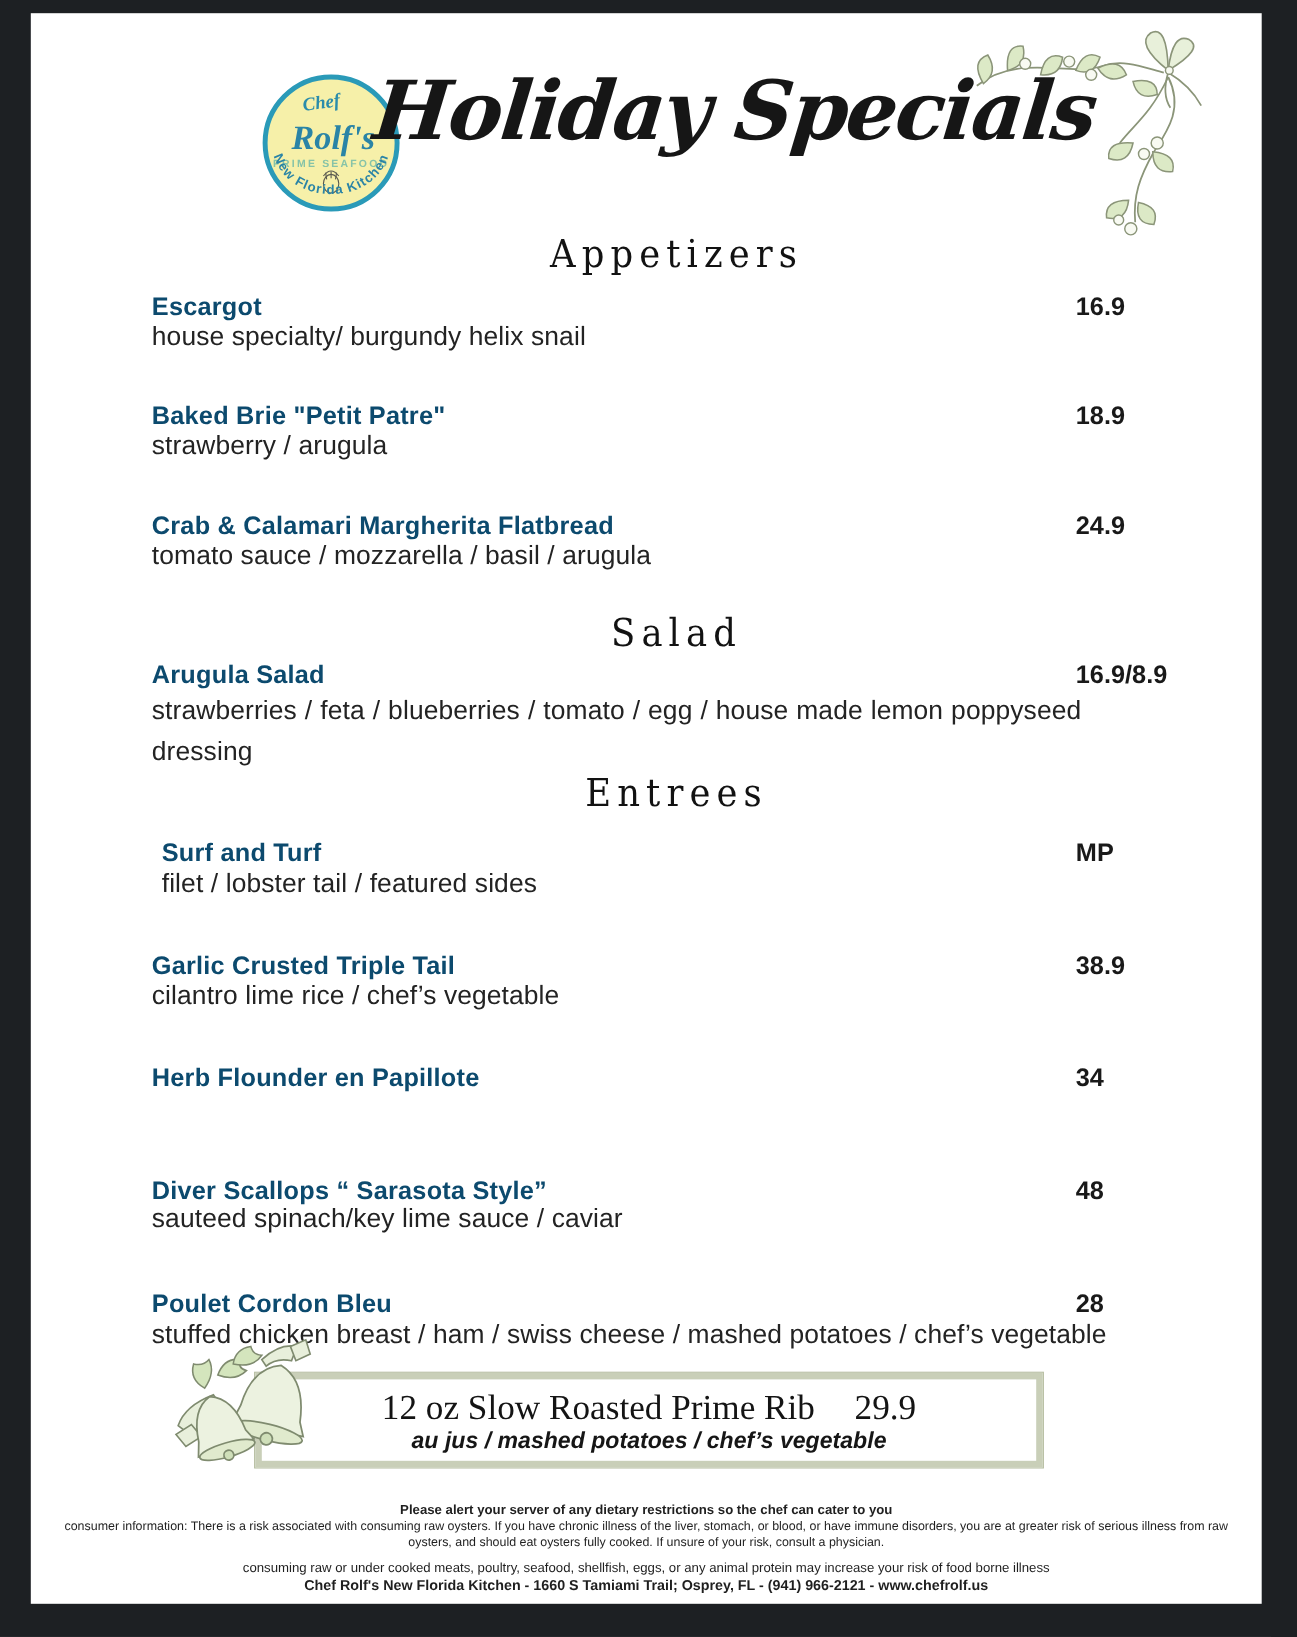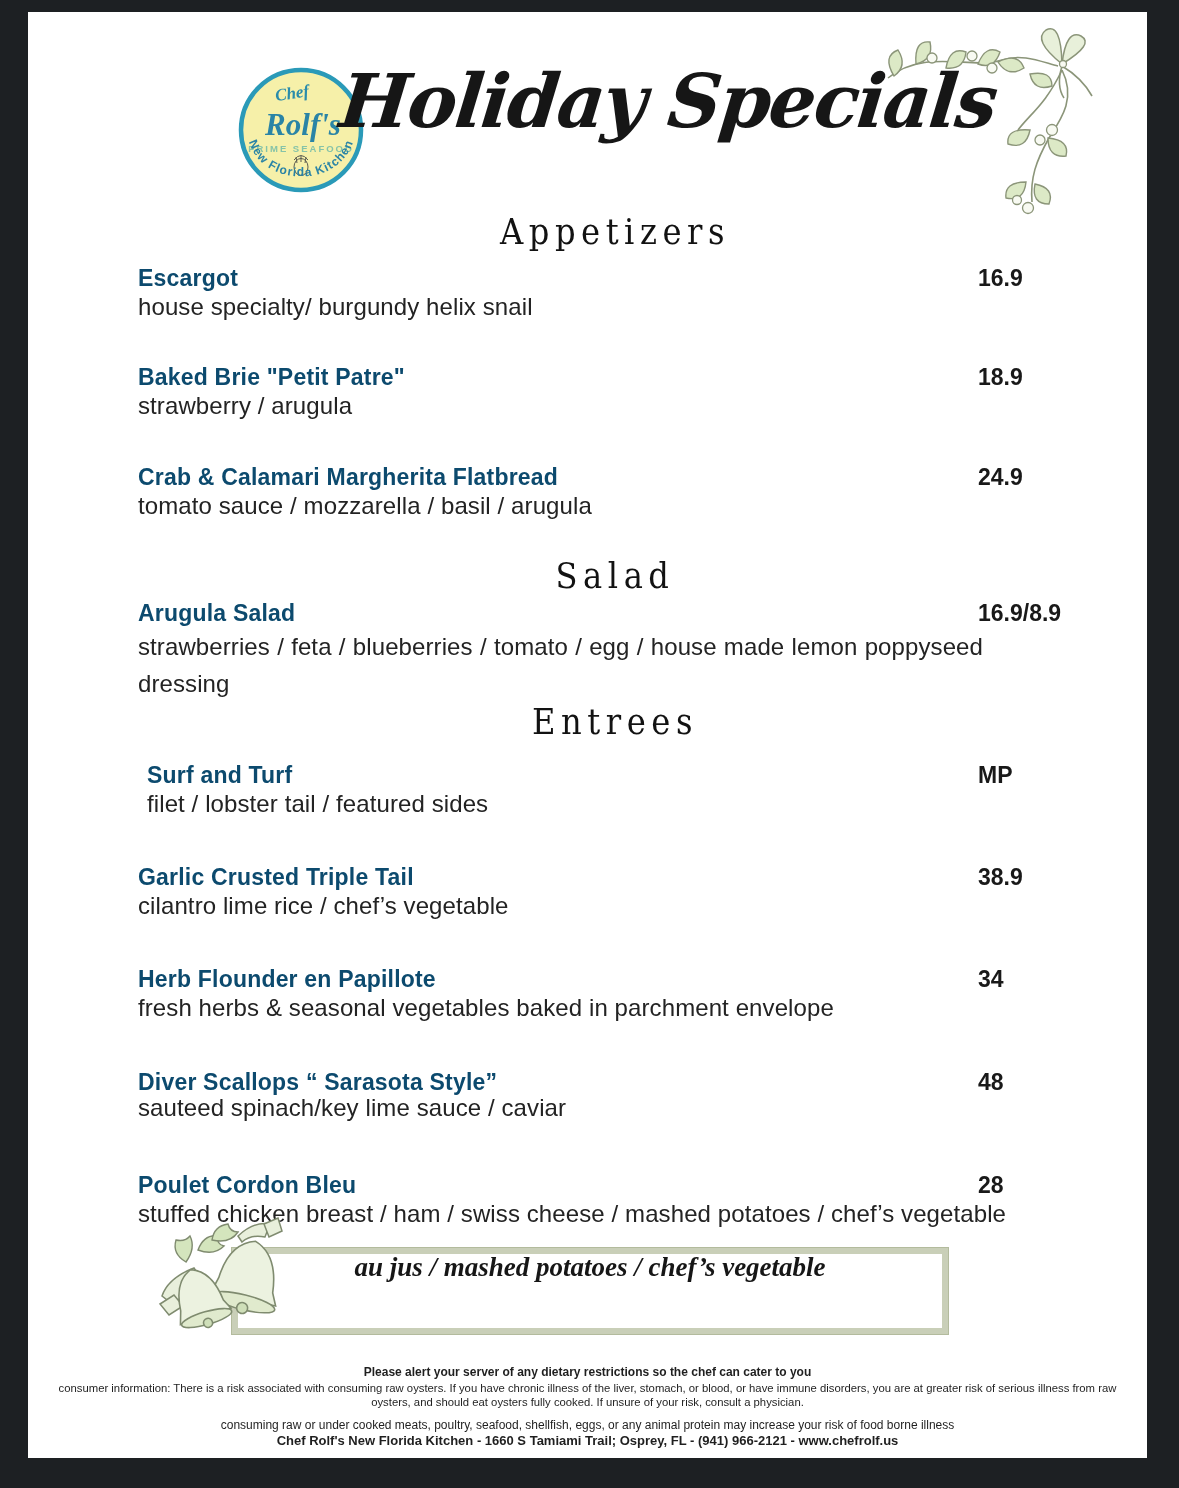--- a/index.html
+++ b/index.html
@@ -41,22 +41,22 @@
   .row-1-0 .item-desc { width:845px; text-align:justify; line-height:37px; margin-top:2px; }
   .row-2-3 .item-desc { margin-top:0px; }
 
   
   .feature-box { position:absolute; left:204px; top:1236px; width:716px; height:86px;
                  border:6px solid #c9cfb8; box-shadow:0 0 0 1px #b3bb9d; background:#fff;
                  text-align:center; }
   .feature-line1 { margin-top:7px; font-family:"Liberation Serif", serif; font-size:32px;
                    line-height:36px; color:#141414; }
   .feature-price { margin-left:36px; }
-  .feature-desc { font-style:italic; font-weight:700; font-size:27px; line-height:26px;
-                  color:#161616;font-family:Liberation Serif, serif; }
+  .feature-desc { font-style:italic; font-weight:700; font-size:21px; line-height:26px;
+                  color:#161616; }
   .bells-wrap { position:absolute; left:118px; top:1198px; width:160px; height:142px;
                 z-index:3; }
 
   
   .footer { position:absolute; top:1353px; left:0; width:100%; text-align:center;
             color:#1f1f1f; }
   .footer-alert { font-weight:700; font-size:12px; line-height:14px; }
   .footer-consumer { font-size:11.3px; line-height:14px; max-width:1078px; margin:2px auto 0; }
   .footer-protein { font-size:12px; line-height:14px; margin-top:9px; }
   .footer-contact { font-weight:700; font-size:13px; line-height:15px; margin-top:1px; }
@@ -156,21 +156,20 @@
     <div class="item-desc">filet / lobster tail / featured sides</div>
   </div>
       <div class="row row-2-1">
     <div class="item-name">Garlic Crusted Triple Tail</div>
     <div class="item-price">38.9</div>
     <div class="item-desc">cilantro lime rice / chef’s vegetable</div>
   </div>
       <div class="row row-2-2">
     <div class="item-name">Herb Flounder en Papillote</div>
     <div class="item-price">34</div>
-    <div class="item-desc">fresh herbs &amp; seasonal vegetables baked in parchment envelope</div>
   </div>
       <div class="row row-2-3">
     <div class="item-name">Diver Scallops “ Sarasota Style”</div>
     <div class="item-price">48</div>
     <div class="item-desc">sauteed spinach/key lime sauce / caviar</div>
   </div>
       <div class="row row-2-4">
     <div class="item-name">Poulet Cordon Bleu</div>
     <div class="item-price">28</div>
     <div class="item-desc">stuffed chicken breast / ham / swiss cheese / mashed potatoes / chef’s vegetable</div>
@@ -197,20 +196,23 @@
       </g>
       <g transform="rotate(-16 52 96)" fill="#ecf2e0" stroke="#7f8b6f" stroke-width="1.6">
         <path d="M34,96 q 2,-30 21,-37 q 20,7 23,38 l 5,10 l -53,2 z"></path>
         <ellipse cx="57" cy="110" rx="26" ry="6.5" fill="#e0eacd"></ellipse>
         <circle cx="57" cy="115" r="4.5" fill="#cfdfb9"></circle>
       </g>
     </svg>
   </div>
 
   <div class="feature-box">
+    <div class="feature-line1">
+      <span>12 oz Slow Roasted Prime Rib</span><span class="feature-price">29.9</span>
+    </div>
     <div class="feature-desc">au jus / mashed potatoes / chef’s vegetable</div>
   </div>
 
   <div class="footer">
     <p class="footer-alert">Please alert your server of any dietary restrictions so the chef can cater to you</p>
     <p class="footer-consumer">consumer information: There is a risk associated with consuming raw oysters. If you have chronic illness of the liver, stomach, or blood, or have immune disorders, you are at greater risk of serious illness from raw oysters, and should eat oysters fully cooked. If unsure of your risk, consult a physician.</p>
     <p class="footer-protein">consuming raw or under cooked meats, poultry, seafood, shellfish, eggs, or any animal protein may increase your risk of food borne illness</p>
     <p class="footer-contact">Chef Rolf's New Florida Kitchen -  1660 S Tamiami Trail; Osprey, FL - (941) 966-2121 - www.chefrolf.us</p>
   </div>
 

